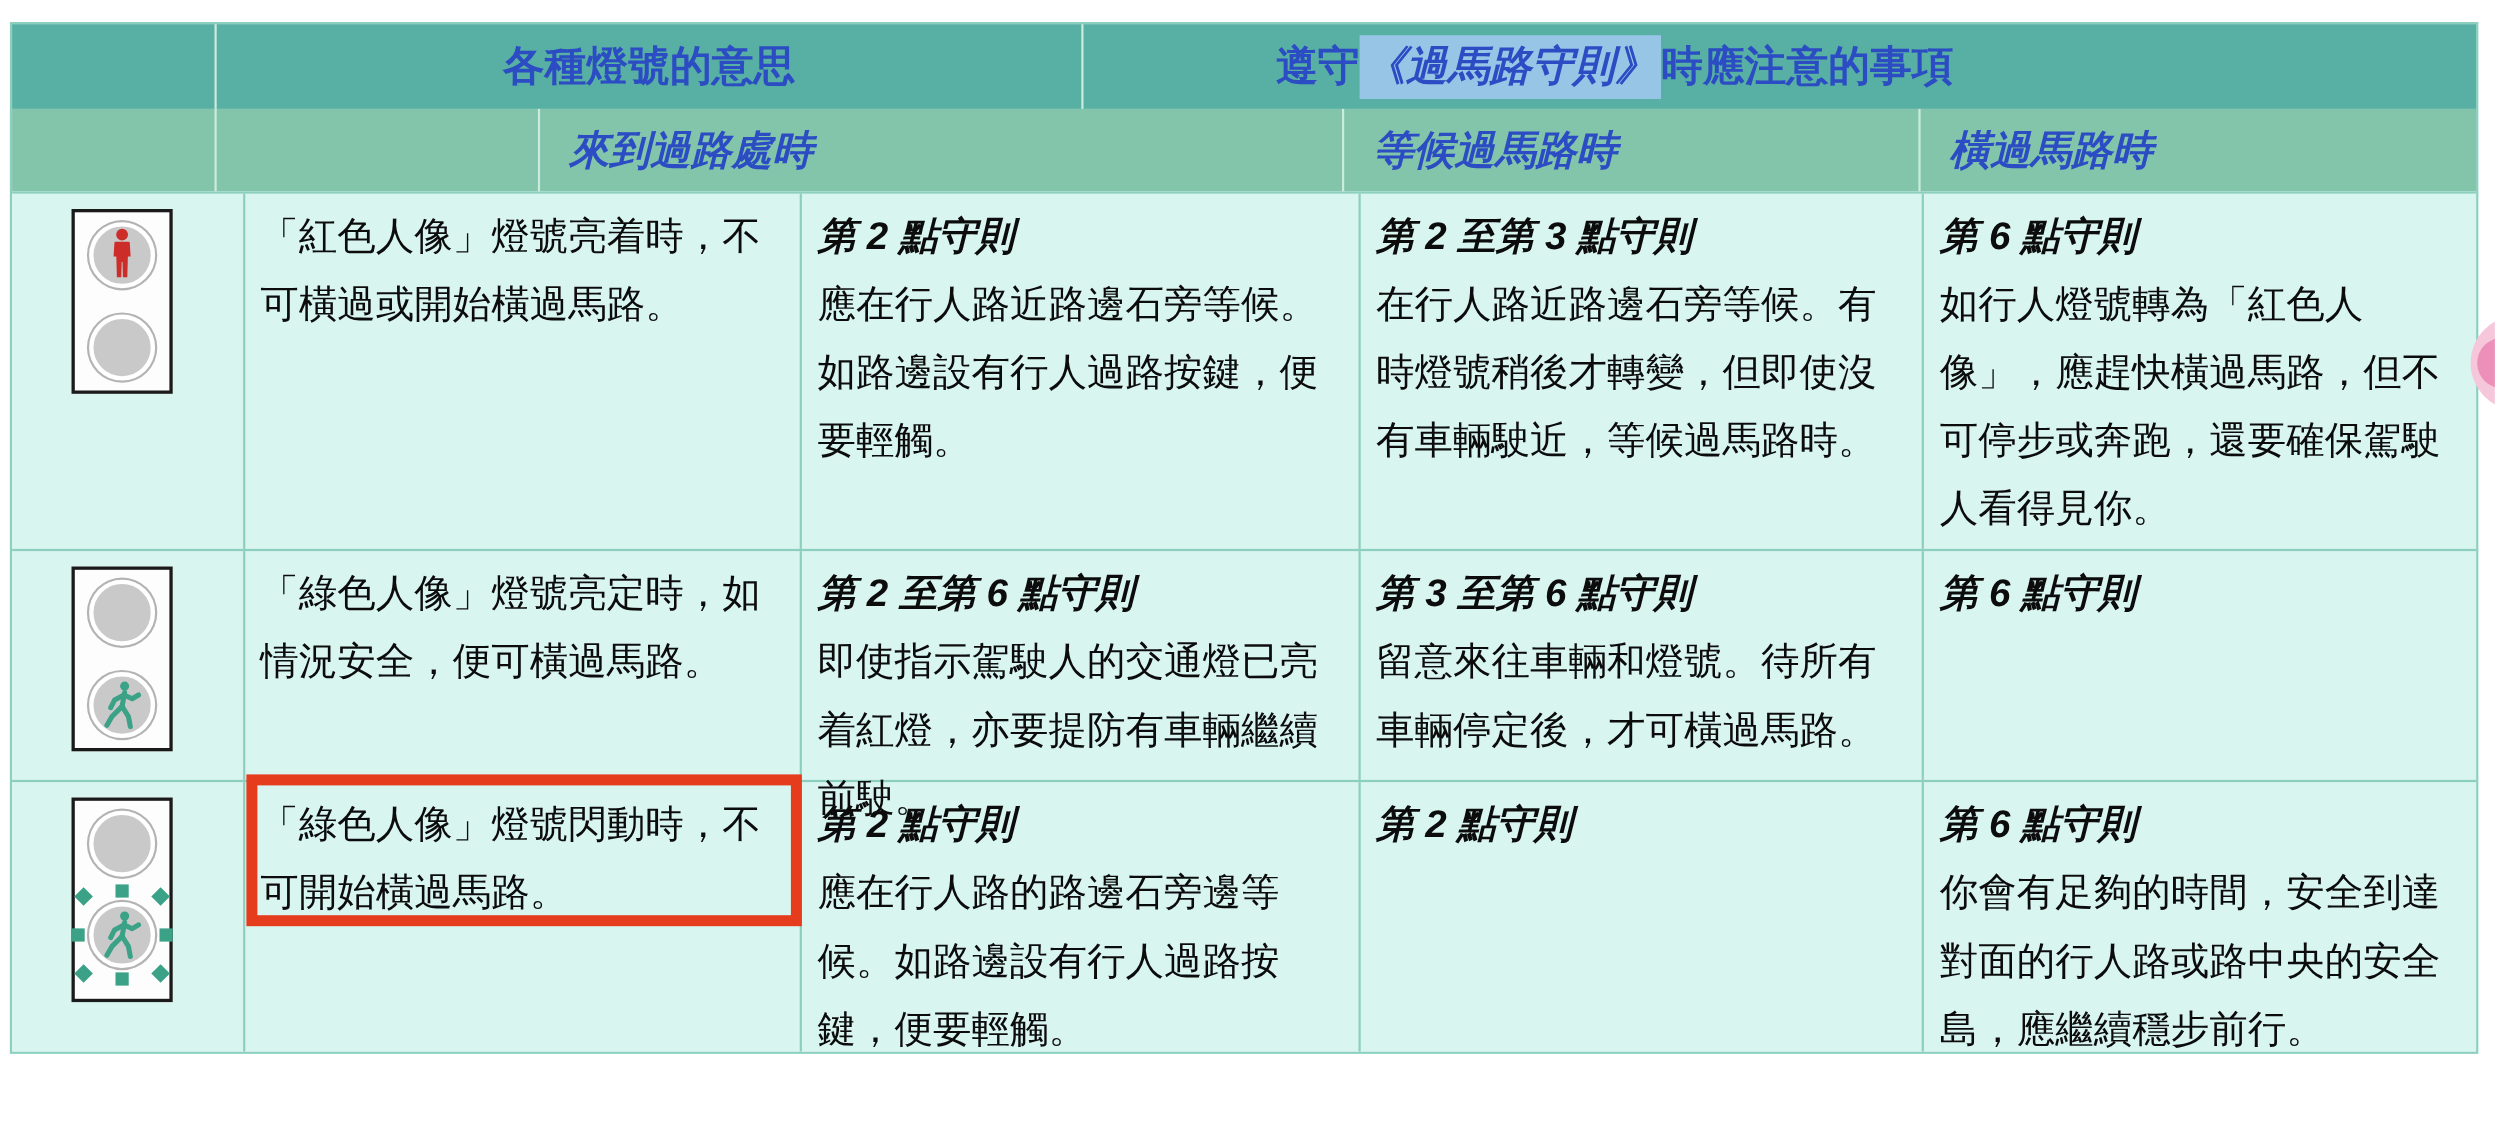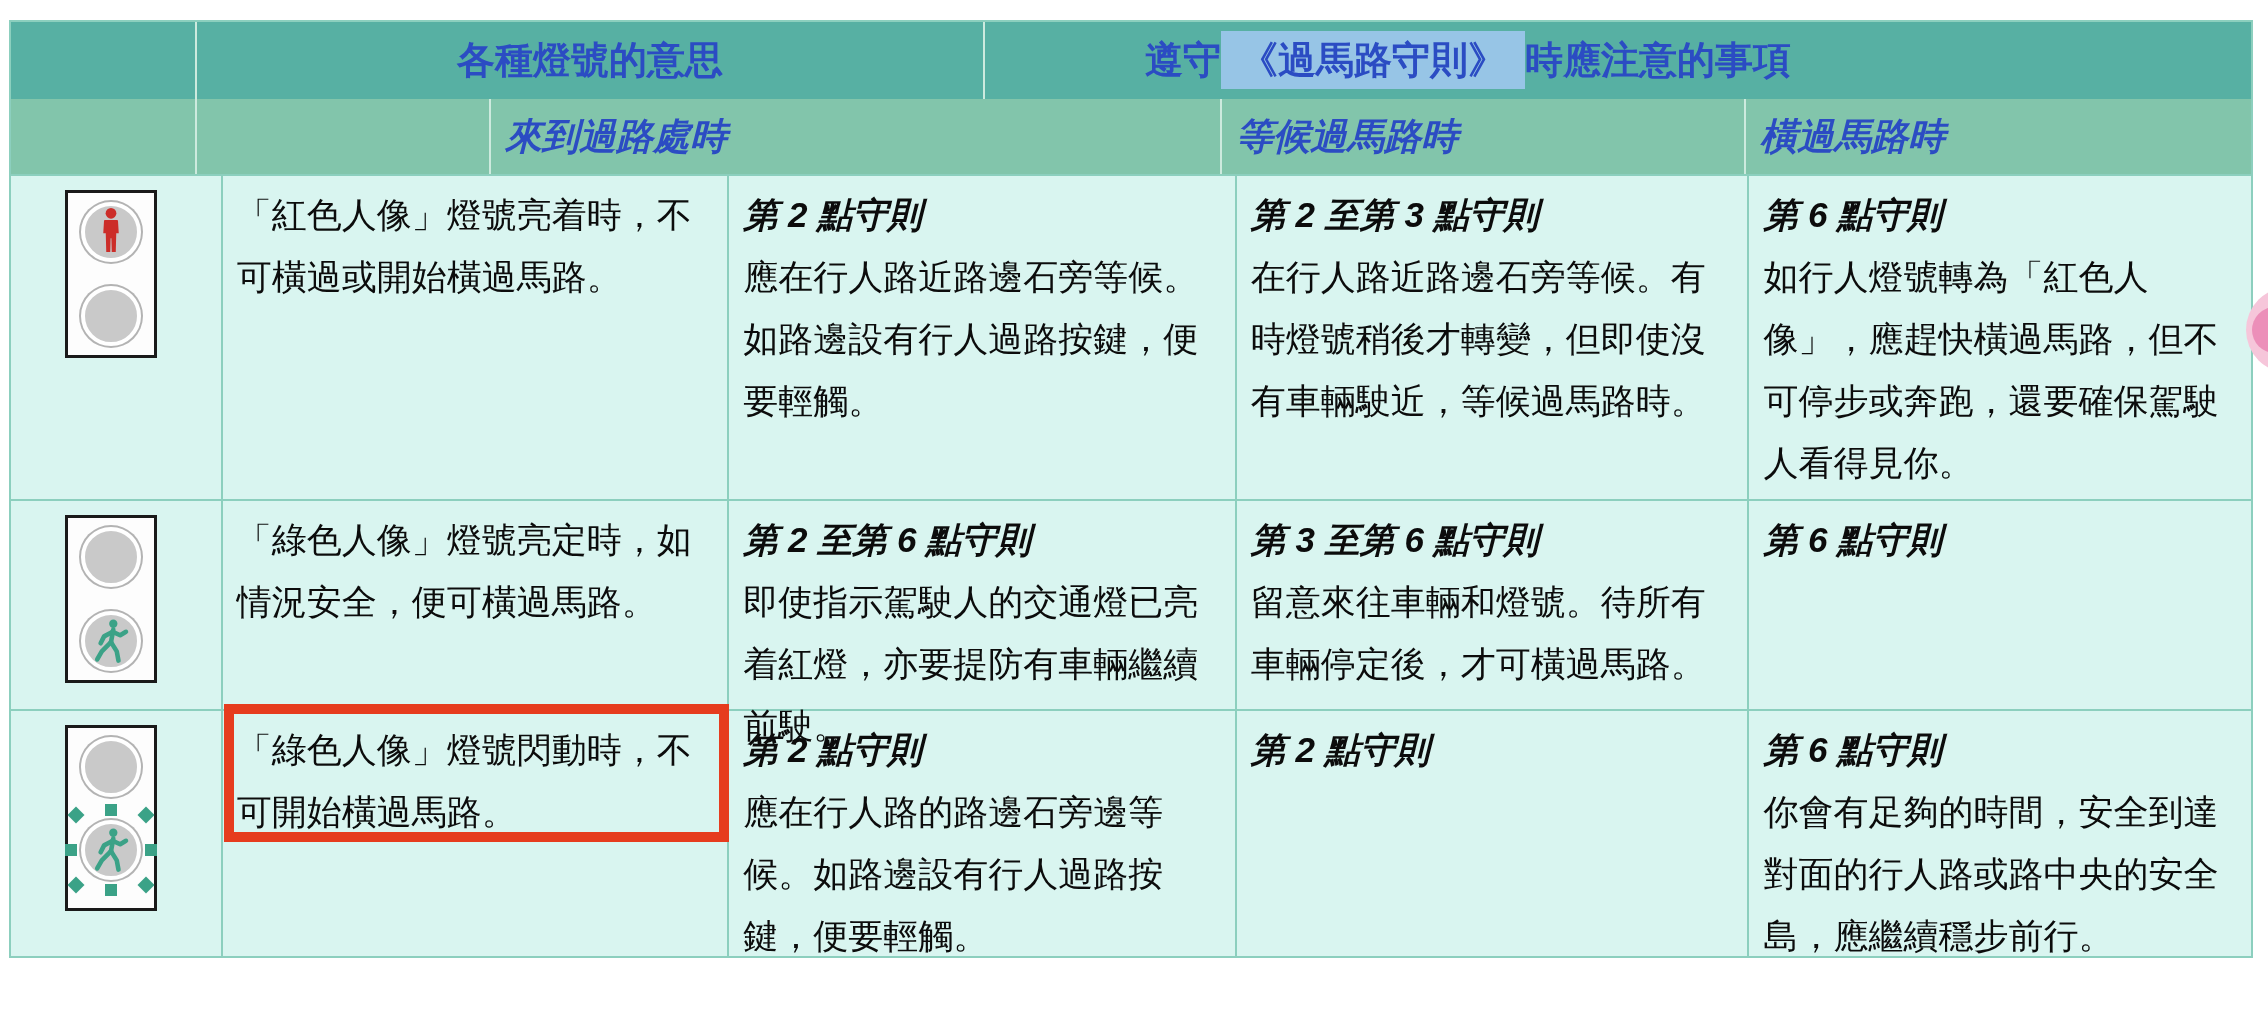--- a/index.html
+++ b/index.html
@@ -19,26 +19,26 @@
   .bordered-top{border-top:2px solid var(--grid);}
 
   
   .hrow1{height:77px;background:var(--teal);}
   .hrow1 .cell{display:flex;align-items:center;justify-content:center;
     color:var(--blue);font-weight:bold;font-size:38px;border-left-color:#cdeade;}
   .hr1-c1{width:184px;}
   .hr1-c2{width:788px;}
   .hr1-c3{width:1268px;}
   .hr1-c3 .shift{margin-right:300px;white-space:nowrap;}
-  .hl{background:var(--highlight);padding:8px 19px;}
+  .hl{background:var(--highlight);padding:8px 4px;font-style:italic;}
 
   
   .hrow2{height:75px;background:var(--green);}
   .hrow2 .cell{display:flex;align-items:center;color:var(--blue);
-    font-weight:bold;font-style:italic;font-size:37px;padding-left:14px;
+    font-weight:bold;font-style:italic;font-size:37px;padding-left:26px;
     border-left-color:#cdeade;white-space:nowrap;}
   .hr2-c1{width:184px;}
   .hr2-c2{width:294px;}
   .hr2-c3{width:731px;}
   .hr2-c4{width:524px;}
   .hr2-c5{width:406px;}
 
   
   .brow{background:var(--cellbg);padding-left:28px;}
   .r-b1{height:325px;}

